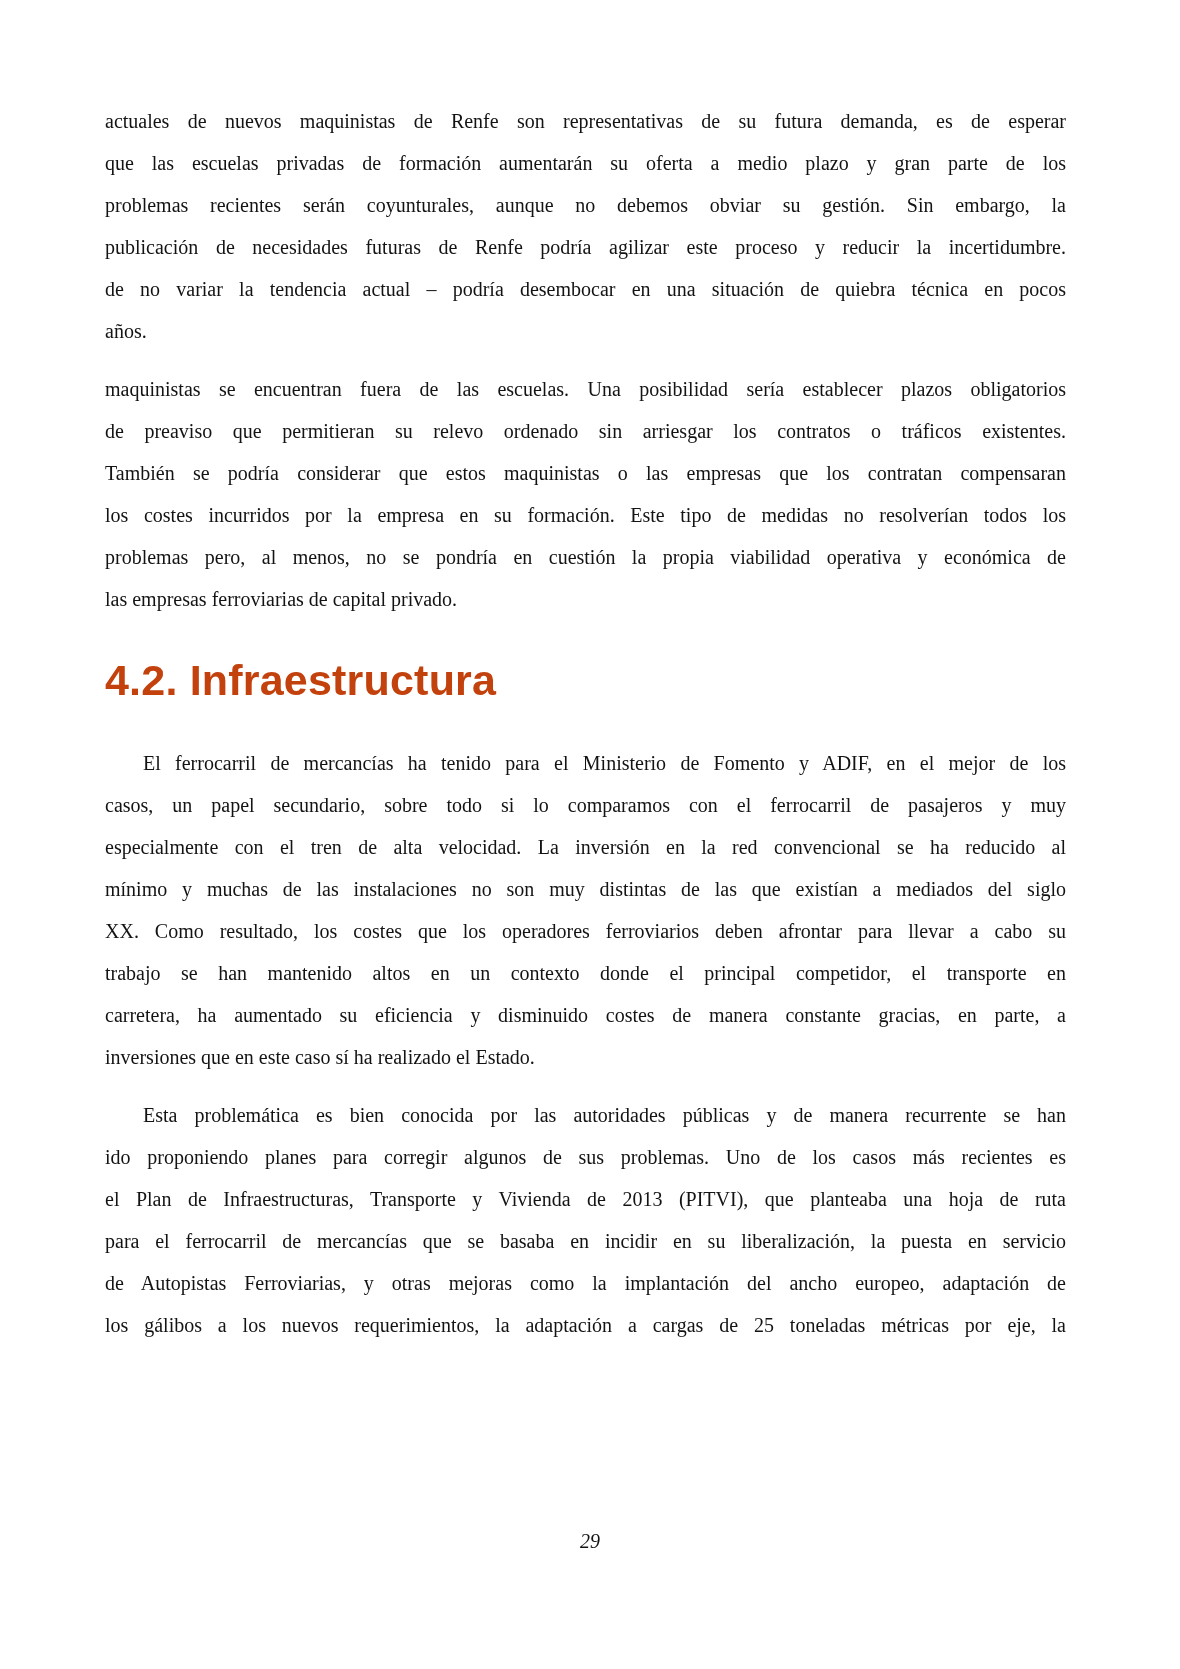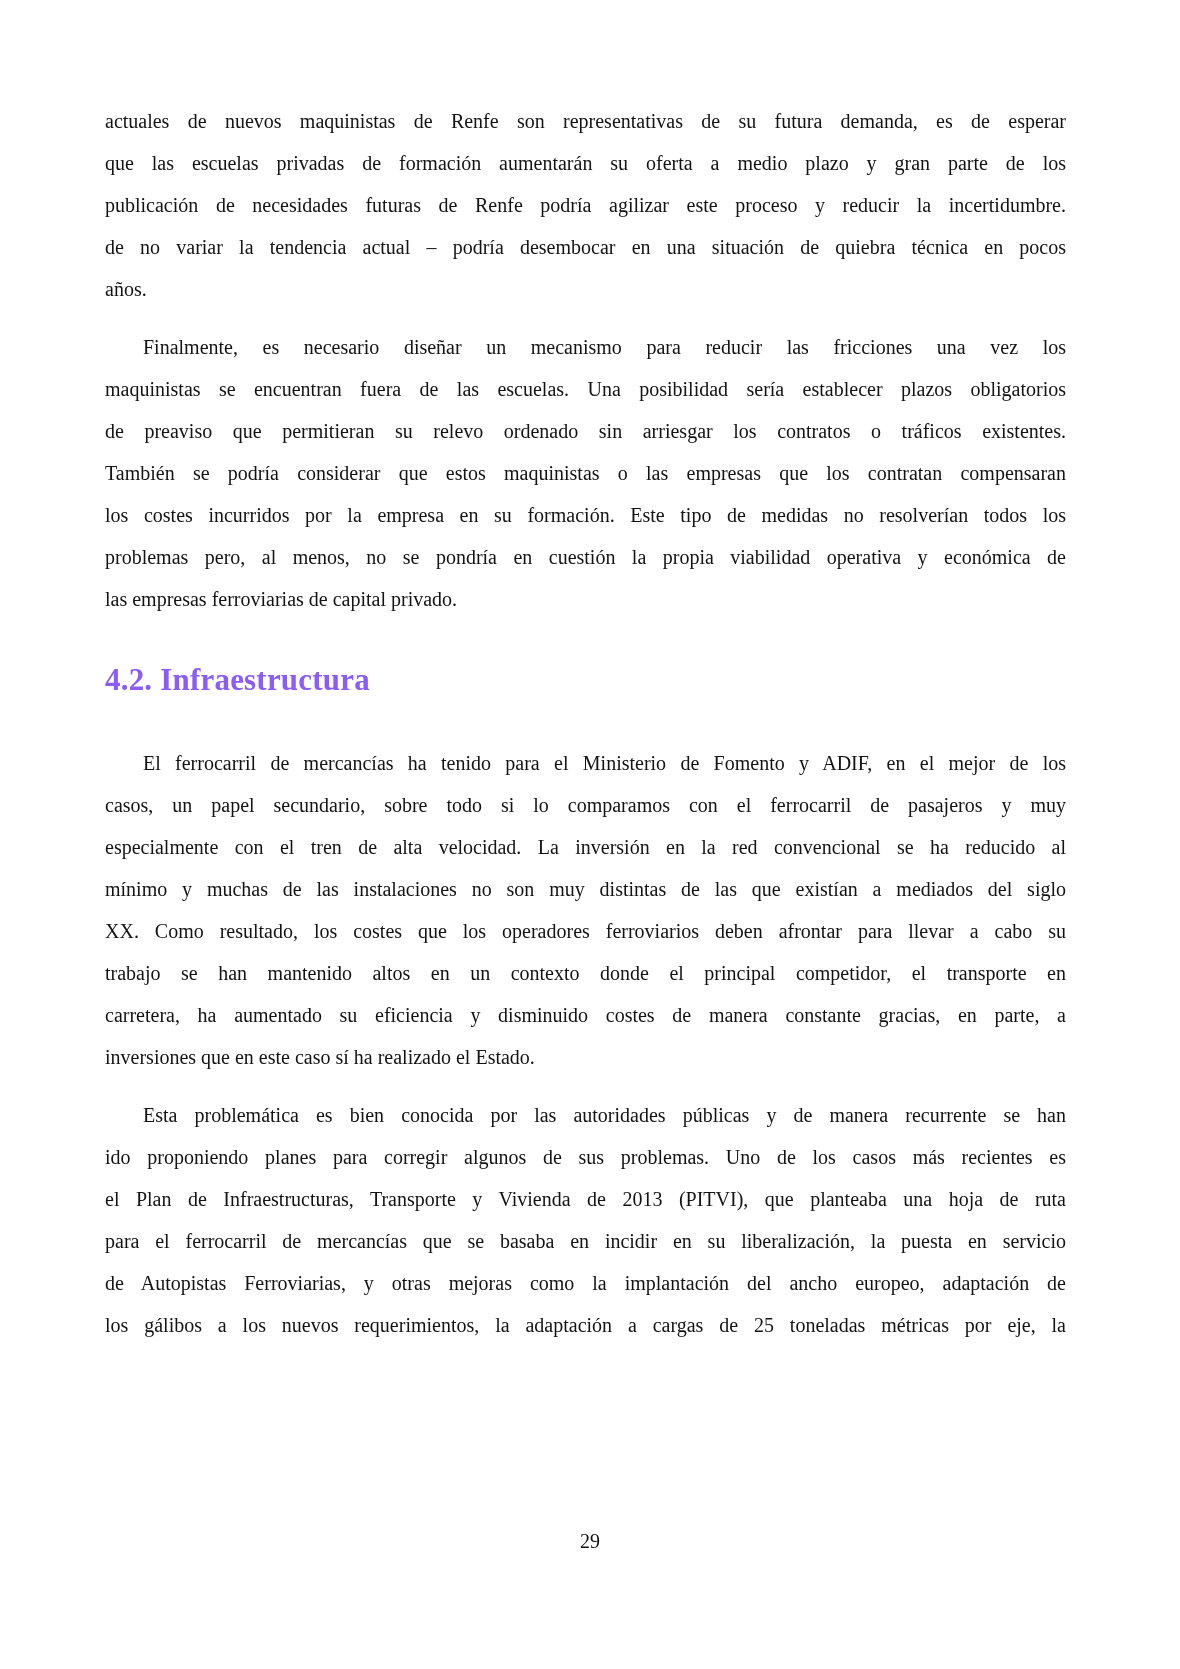--- a/index.html
+++ b/index.html
@@ -38,57 +38,58 @@
     color: #131313;
     overflow: hidden;
   }
   .line.last {
     text-align-last: left;
   }
   .line.indent {
     padding-left: 38px;
   }
   .heading {
-    font-family: Liberation Serif, serif;
+    font-family: Liberation Sans, sans-serif;
     font-weight: bold;
-    font-size: 31px;
+    font-size: 43px;
     line-height: 40px;
-    color: #8b5cf6;
+    color: #c2410c;
     margin: 40px 0 42px 0;
     letter-spacing: 0.2px;
   }
   .footer {
     position: absolute;
     left: 0;
     top: 1520px;
     width: 1180px;
     text-align: center;
   }
   .page-number {
     font-size: 20px;
     line-height: 42px;
     color: #131313;
+    font-style: italic;
   }
 </style>
 </head>
 <body>
 
 <div class="page">
   <div class="content">
 
     <div class="paragraph">
       <div class="line">actuales de nuevos maquinistas de Renfe son representativas de su futura demanda, es de esperar</div>
       <div class="line">que las escuelas privadas de formación aumentarán su oferta a medio plazo y gran parte de los</div>
+      <div class="line">problemas recientes serán coyunturales, aunque no debemos obviar su gestión. Sin embargo, la</div>
       <div class="line">publicación de necesidades futuras de Renfe podría agilizar este proceso y reducir la incertidumbre.</div>
       <div class="line">de no variar la tendencia actual – podría desembocar en una situación de quiebra técnica en pocos</div>
       <div class="line last">años.</div>
     </div>
 
     <div class="paragraph">
-      <div class="line indent">Finalmente, es necesario diseñar un mecanismo para reducir las fricciones una vez los</div>
       <div class="line">maquinistas se encuentran fuera de las escuelas. Una posibilidad sería establecer plazos obligatorios</div>
       <div class="line">de preaviso que permitieran su relevo ordenado sin arriesgar los contratos o tráficos existentes.</div>
       <div class="line">También se podría considerar que estos maquinistas o las empresas que los contratan compensaran</div>
       <div class="line">los costes incurridos por la empresa en su formación. Este tipo de medidas no resolverían todos los</div>
       <div class="line">problemas pero, al menos, no se pondría en cuestión la propia viabilidad operativa y económica de</div>
       <div class="line last">las empresas ferroviarias de capital privado.</div>
     </div>
 
     <h2 class="heading">4.2. Infraestructura</h2>
 

